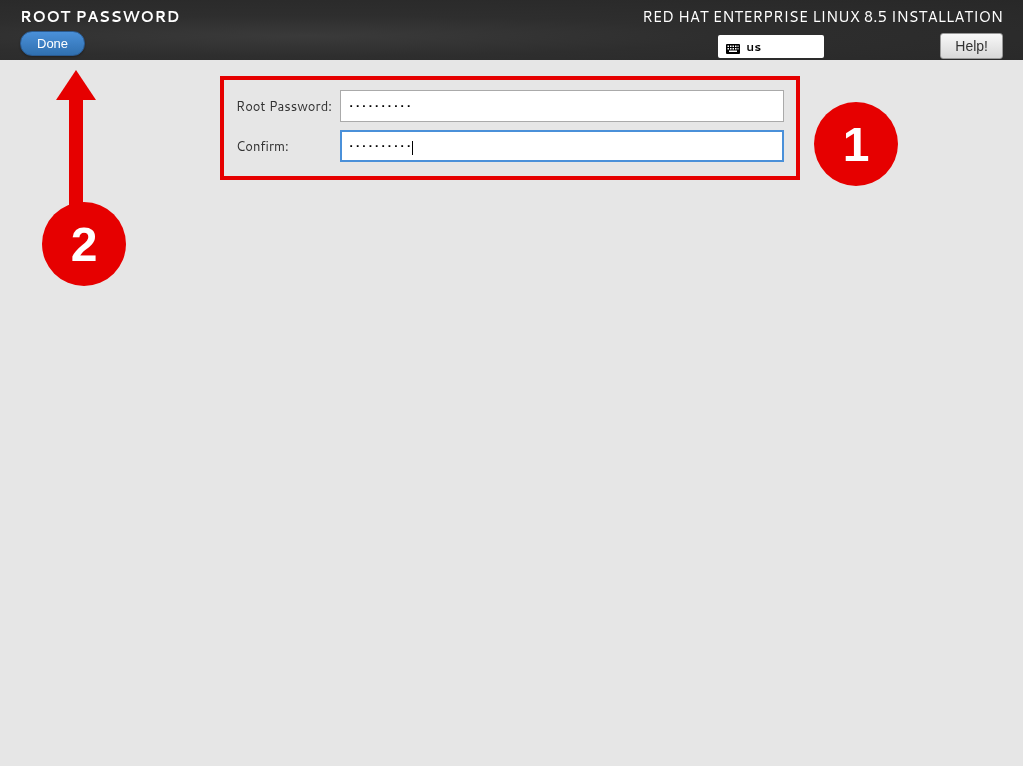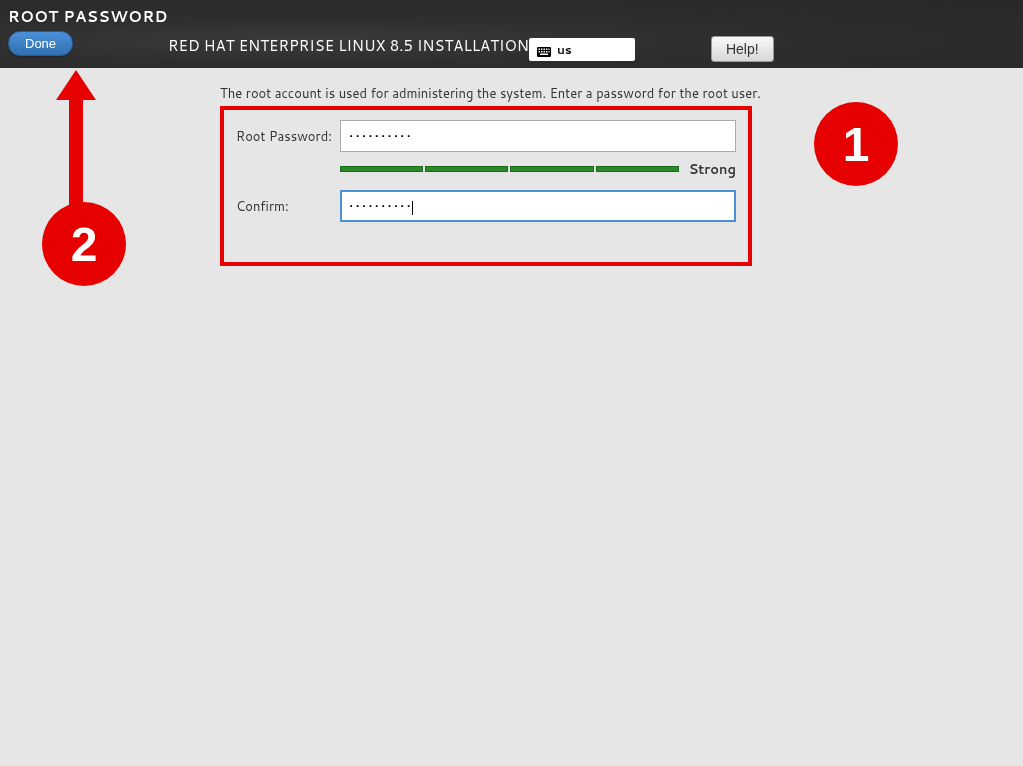--- a/index.html
+++ b/index.html
@@ -11,23 +11,24 @@
       font-family: "Cantarell", "DejaVu Sans", sans-serif;
       background: #e6e6e6;
       width: 1023px;
       height: 766px;
       overflow: hidden;
       position: relative;
     }
     .header {
       background: #2e2e2e;
       background: radial-gradient(ellipse at 30% 60%, #3a3a3a 0%, #2e2e2e 40%, #282828 100%);
-      height: 68px;
-      display: flex;
-      padding: 6px 8px;
+      height: 60px;
+      display: flex;
+      justify-content: space-between;
+      padding: 6px 20px;
       color: white;
     }
     .header-left {
       display: flex;
       flex-direction: column;
       align-items: flex-start;
     }
     .screen-title {
       font-size: 15px;
       font-weight: bold;
@@ -39,31 +40,31 @@
       border: 1px solid #2a5a90;
       border-radius: 12px;
       color: white;
       padding: 4px 16px;
       font-size: 13px;
       cursor: pointer;
       box-shadow: 0 1px 2px rgba(0,0,0,0.3);
     }
     .header-right {
       display: flex;
-      flex-direction: row;
+      flex-direction: column;
       align-items: flex-end;
     }
     .install-title {
       font-size: 15px;
       font-weight: normal;
       margin-bottom: 6px;
     }
     .header-controls {
       display: flex;
-      gap: 76px;
+      gap: 116px;
       align-items: center;
     }
     .keyboard-indicator {
       background: white;
       color: black;
       padding: 3px 8px;
       font-size: 12px;
       display: flex;
       align-items: center;
       gap: 6px;
@@ -89,24 +90,24 @@
       position: relative;
     }
     .instruction {
       font-size: 13px;
       color: #333;
       margin-left: 220px;
       margin-bottom: 4px;
     }
     .form-area {
       margin-left: 220px;
-      width: 532px;
+      width: 580px;
       position: relative;
       border: 4px solid #e60000;
-      padding: 10px 12px 28px 12px;
+      padding: 10px 12px 2px 12px;
     }
     .form-row {
       display: flex;
       align-items: center;
       margin-bottom: 8px;
     }
     .form-label {
       width: 104px;
       font-size: 13px;
       color: #333;
@@ -233,39 +234,29 @@
           </svg>
         </span>
         <span style="font-weight:bold;">us</span>
       </div>
       <button class="help-button">Help!</button>
     </div>
   </div>
 </div>
 
 <div class="content">
-  <div class="instruction">The root account is used for administering the system.  Enter a password for the root user.</div>
 
   <div class="form-area">
     <div class="form-row">
       <label class="form-label">Root Password:</label>
       <div class="password-input">
         <span>••••••••••</span>
       </div>
     </div>
 
-    <div class="strength-row">
-      <div class="strength-bar">
-        <div class="strength-segment"></div>
-        <div class="strength-segment"></div>
-        <div class="strength-segment"></div>
-        <div class="strength-segment"></div>
-      </div>
-      <span class="strength-label">Strong</span>
-    </div>
 
     <div class="form-row" style="margin-bottom:12px">
       <label class="form-label">Confirm:</label>
       <div class="password-input focused">
         <span>••••••••••</span><span class="cursor"></span>
       </div>
     </div>
   </div>
 </div>
 

